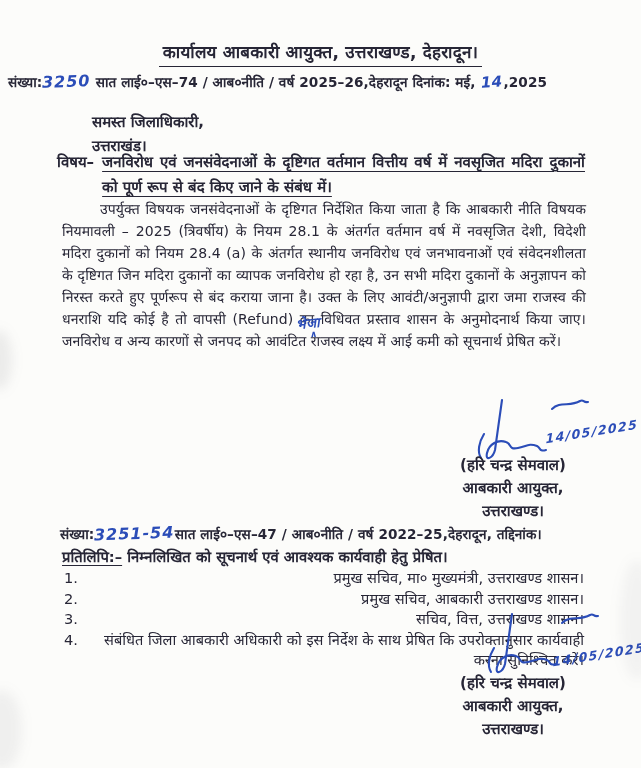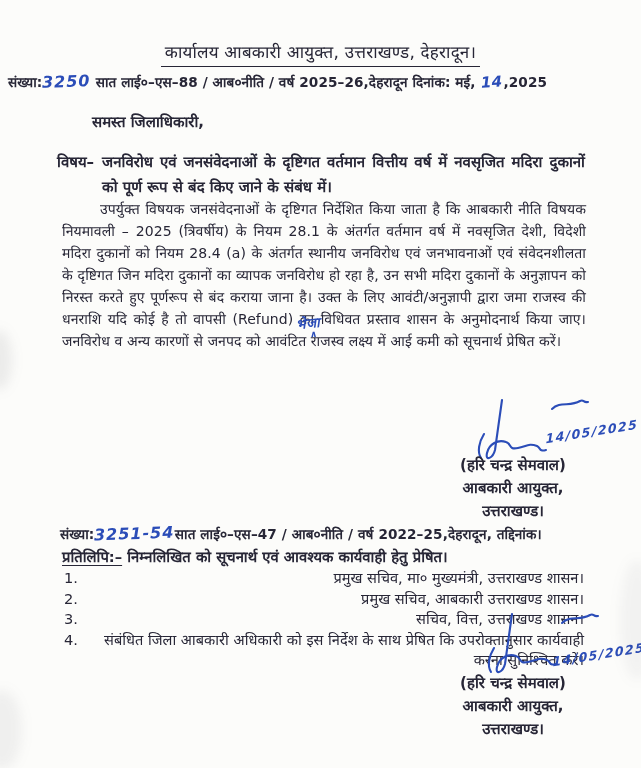--- a/index.html
+++ b/index.html
@@ -13,21 +13,21 @@
     width:641px;height:768px;
     background:var(--paper);
     overflow:hidden;
     font-family:"DejaVu Sans","Liberation Sans",sans-serif;
     color:var(--ink);
   }
   .abs{position:absolute;}
   
   .letterhead{
     top:40px;left:0;width:641px;text-align:center;
-    font-size:17px;font-weight:normal;letter-spacing:.2px;
+    font-size:17px;font-weight:bold;letter-spacing:.2px;
   }
   .letterhead .title{
     display:inline-block;border-bottom:1.6px solid var(--ink);padding:0 4px 3px 4px;
   }
   
   .refline{
     white-space:nowrap;font-size:13.6px;font-weight:600;letter-spacing:.1px;
   }
   .ref-top{top:72px;left:8px;width:630px;}
   .ref-bottom{top:524px;left:60px;width:575px;}
@@ -44,21 +44,21 @@
     display:inline-block;white-space:nowrap;
   }
   .hw-word{font-size:13.5px;transform:rotate(-6deg);letter-spacing:.5px;}
   .caret{color:var(--hw);font-size:9px;font-weight:bold;}
   
   .addressee{top:102px;left:92px;font-size:15px;font-weight:600;line-height:24px;margin-top:8px;}
   
   .subject{top:150px;left:57px;width:528px;display:flex;gap:8px;
     font-size:15px;font-weight:bold;line-height:25px;}
   .subject .subj-text{
-    text-underline-offset:4px;text-decoration-thickness:1px;
+    text-decoration:underline;text-underline-offset:4px;text-decoration-thickness:1px;
     text-align:justify;flex:1;
   }
   
   .para{
     left:62px;width:524px;font-size:14px;font-weight:500;line-height:22px;
     text-align:justify;text-indent:38px;letter-spacing:.1px;
   }
   .para1{top:198px;}
   .para2{top:376px;}
   .annotation{top:313px;left:296px;}
@@ -92,25 +92,26 @@
 </head>
 <body>
 
 <div class="page">
 
   <div class="abs letterhead">
     <span class="title">कार्यालय आबकारी आयुक्त, उत्तराखण्ड, देहरादून।</span>
   </div>
 
   <div class="abs refline ref-top">
-    <span>संख्या:</span><span class="hw hw-num">3250</span><span> सात लाई०–एस–88 / आब०नीति / वर्ष 2025–26,देहरादून दिनांक: मई, </span><span class="hw hw-day">14</span><span>,2025</span>
+    <span>संख्या:</span><span class="hw hw-num">3250</span><span> सात लाई०–एस–74 / आब०नीति / वर्ष 2025–26,देहरादून दिनांक: मई, </span><span class="hw hw-day">14</span><span>,2025</span>
   </div>
 
   <div class="abs addressee">
     <div>समस्त जिलाधिकारी,</div>
+    <div>उत्तराखंड।</div>
   </div>
 
   <div class="abs subject">
     <span class="subj-label">विषय–</span>
     <span class="subj-text">जनविरोध एवं जनसंवेदनाओं के दृष्टिगत वर्तमान वित्तीय वर्ष में नवसृजित मदिरा दुकानों को पूर्ण रूप से बंद किए जाने के संबंध में।</span>
   </div>
 
   <div class="abs para para1">उपर्युक्त विषयक जनसंवेदनाओं के दृष्टिगत निर्देशित किया जाता है कि आबकारी नीति विषयक नियमावली – 2025 (त्रिवर्षीय) के नियम 28.1 के अंतर्गत वर्तमान वर्ष में नवसृजित देशी, विदेशी मदिरा दुकानों को नियम 28.4 (a) के अंतर्गत स्थानीय जनविरोध एवं जनभावनाओं एवं संवेदनशीलता के दृष्टिगत जिन मदिरा दुकानों का व्यापक जनविरोध हो रहा है, उन सभी मदिरा दुकानों के अनुज्ञापन को निरस्त करते हुए पूर्णरूप से बंद कराया जाना है। उक्त के लिए आवंटी/अनुज्ञापी द्वारा जमा राजस्व की धनराशि यदि कोई है तो वापसी (Refund) का विधिवत प्रस्ताव शासन के अनुमोदनार्थ किया जाए। जनविरोध व अन्य कारणों से जनपद को आवंटित राजस्व लक्ष्य में आई कमी को सूचनार्थ प्रेषित करें।</div>
 
   <div class="abs annotation">

